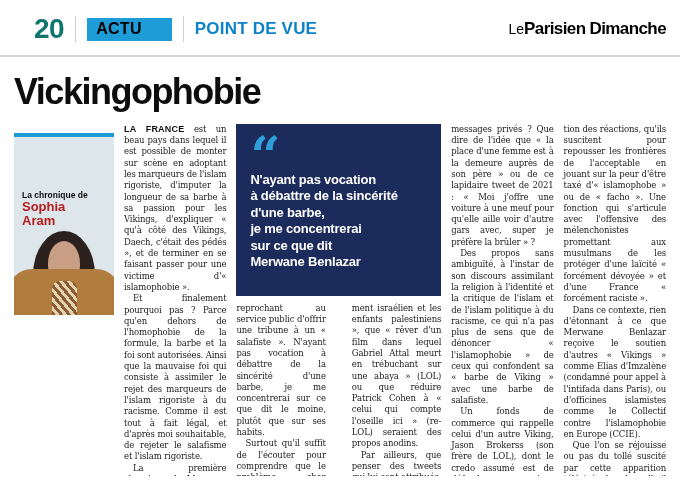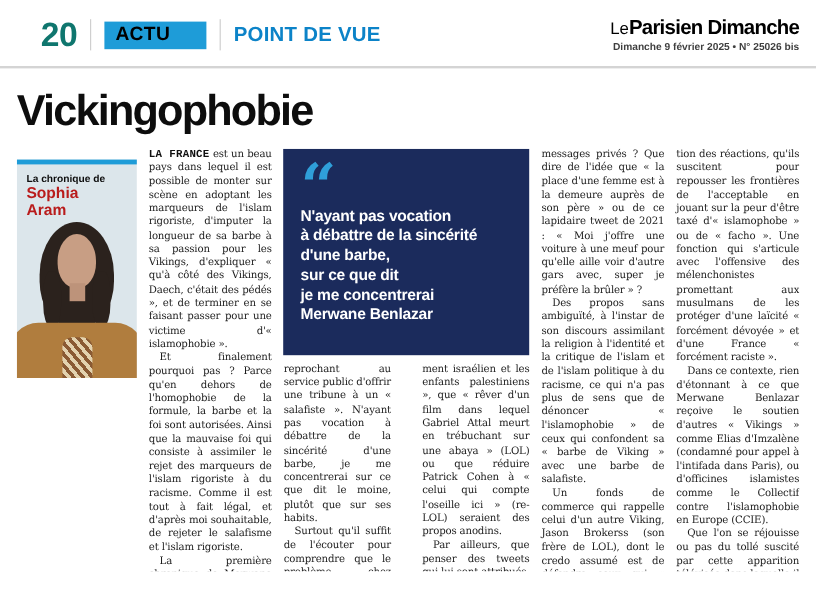--- a/index.html
+++ b/index.html
@@ -43,30 +43,30 @@
   .article {
     display:flex; gap:10px; margin:13px 14px 0 14px; height:352px; overflow:hidden;
   }
   .col { flex:1 1 0; min-width:0; }
   .bodytext p {
     font-family:"DejaVu Serif", serif;
     font-size:8.5px; line-height:11.3px; letter-spacing:-0.15px;
     color:#1c1c1c; text-align:justify;
   }
   .bodytext p.indent { text-indent:9px; }
-  .lead-in { font-family:Liberation Mono, monospace; font-weight:800; font-size:9px; color:#101010; letter-spacing:0.2px; }
+  .lead-in { font-family:Liberation Sans, sans-serif; font-weight:800; font-size:9px; color:#101010; letter-spacing:0.2px; }
 
   
   .sidebar { flex:0 0 100px; padding-top:9px; }
   .chronique-card {
     border-top:4px solid #1e9cd8; background:#dce6eb; height:182px;
     display:flex; flex-direction:column;
   }
   .card-head { padding:7px 8px 2px 8px; }
-  .kicker { font-size:8.5px; font-weight:700; color:#0d0d0d; }
+  .kicker { font-size:8.5px; font-weight:700; color:#0d0d0d;margin-top:46px; }
   .author-name { font-size:13px; font-weight:800; color:#b91c1c; line-height:14px; }
   .photo { position:relative; flex:1; overflow:hidden; }
   .photo .hair {
     position:absolute; left:19px; top:1px; width:62px; height:88px;
     background:#2b221d; border-radius:50% 50% 44% 44%;
   }
   .photo .hair-l, .photo .hair-r {
     position:absolute; top:42px; width:15px; height:46px; background:#2b221d; border-radius:40%;
   }
   .photo .hair-l { left:22px; } .photo .hair-r { right:22px; }
@@ -103,21 +103,20 @@
 <body>
 
 <div class="header">
   <span class="page-number">20</span>
   <span class="vdiv"></span>
   <span class="section-badge">ACTU</span>
   <span class="vdiv"></span>
   <span class="rubric">POINT DE VUE</span>
   <div class="header-right">
     <div class="masthead"><span class="le">Le</span><span class="rest">Parisien Dimanche</span></div>
-    <div class="date-line">Dimanche 9 février 2025 • N° 25026 bis</div>
   </div>
 </div>
 <div class="header-rule"></div>
 
 <h1 class="headline">Vickingophobie</h1>
 
 <div class="article">
 
   <div class="col sidebar">
     <div class="chronique-card">
@@ -143,22 +142,22 @@
     <p class="indent">Et finalement pourquoi pas ? Parce qu'en dehors de l'homophobie de la formule, la barbe et la foi sont autorisées. Ainsi que la mauvaise foi qui consiste à assimiler le rejet des marqueurs de l'islam rigoriste à du racisme. Comme il est tout à fait légal, et d'après moi souhaitable, de rejeter le salafisme et l'islam rigoriste.</p>
     <p class="indent">La première chronique de Merwane Benlazar dans l'émission « C à vous » a déclenché la semaine dernière un tollé sur les réseaux sociaux : des attaques racistes, mais aussi des soutiens, ainsi que de très nombreuses réactions de personnes ne goûtant pas l'ambiguïté de son look de « Viking » et</p>
   </div>
 
   <div class="midwrap">
     <div class="quote-box">
       <span class="quote-mark">“</span>
       <div class="quote-line">N'ayant pas vocation</div>
       <div class="quote-line">à débattre de la sincérité</div>
       <div class="quote-line">d'une barbe,</div>
+      <div class="quote-line">je me concentrerai</div>
       <div class="quote-line">sur ce que dit</div>
-      <div class="quote-line">je me concentrerai</div>
       <div class="quote-line">Merwane Benlazar</div>
     </div>
     <div class="midcols">
       <div class="col bodytext">
         <p>reprochant au service public d'offrir une tribune à un « salafiste ». N'ayant pas vocation à débattre de la sincérité d'une barbe, je me concentrerai sur ce que dit le moine, plutôt que sur ses habits.</p>
         <p class="indent">Surtout qu'il suffit de l'écouter pour comprendre que le problème chez Benlazar, ce n'est pas la longueur de sa barbe. À moins de considérer que résumer la guerre au Proche-Orient à un conflit entre « le gouverne-</p>
       </div>
       <div class="col bodytext">
         <p>ment israélien et les enfants palestiniens », que « rêver d'un film dans lequel Gabriel Attal meurt en trébuchant sur une abaya » (LOL) ou que réduire Patrick Cohen à « celui qui compte l'oseille ici » (re-LOL) seraient des propos anodins.</p>
         <p class="indent">Par ailleurs, que penser des tweets qui lui sont attribués, exhumés d'un compte X hâtivement privatisé, faisant la promotion d'un site salafiste ou interdisant aux femmes de lui envoyer des</p>

